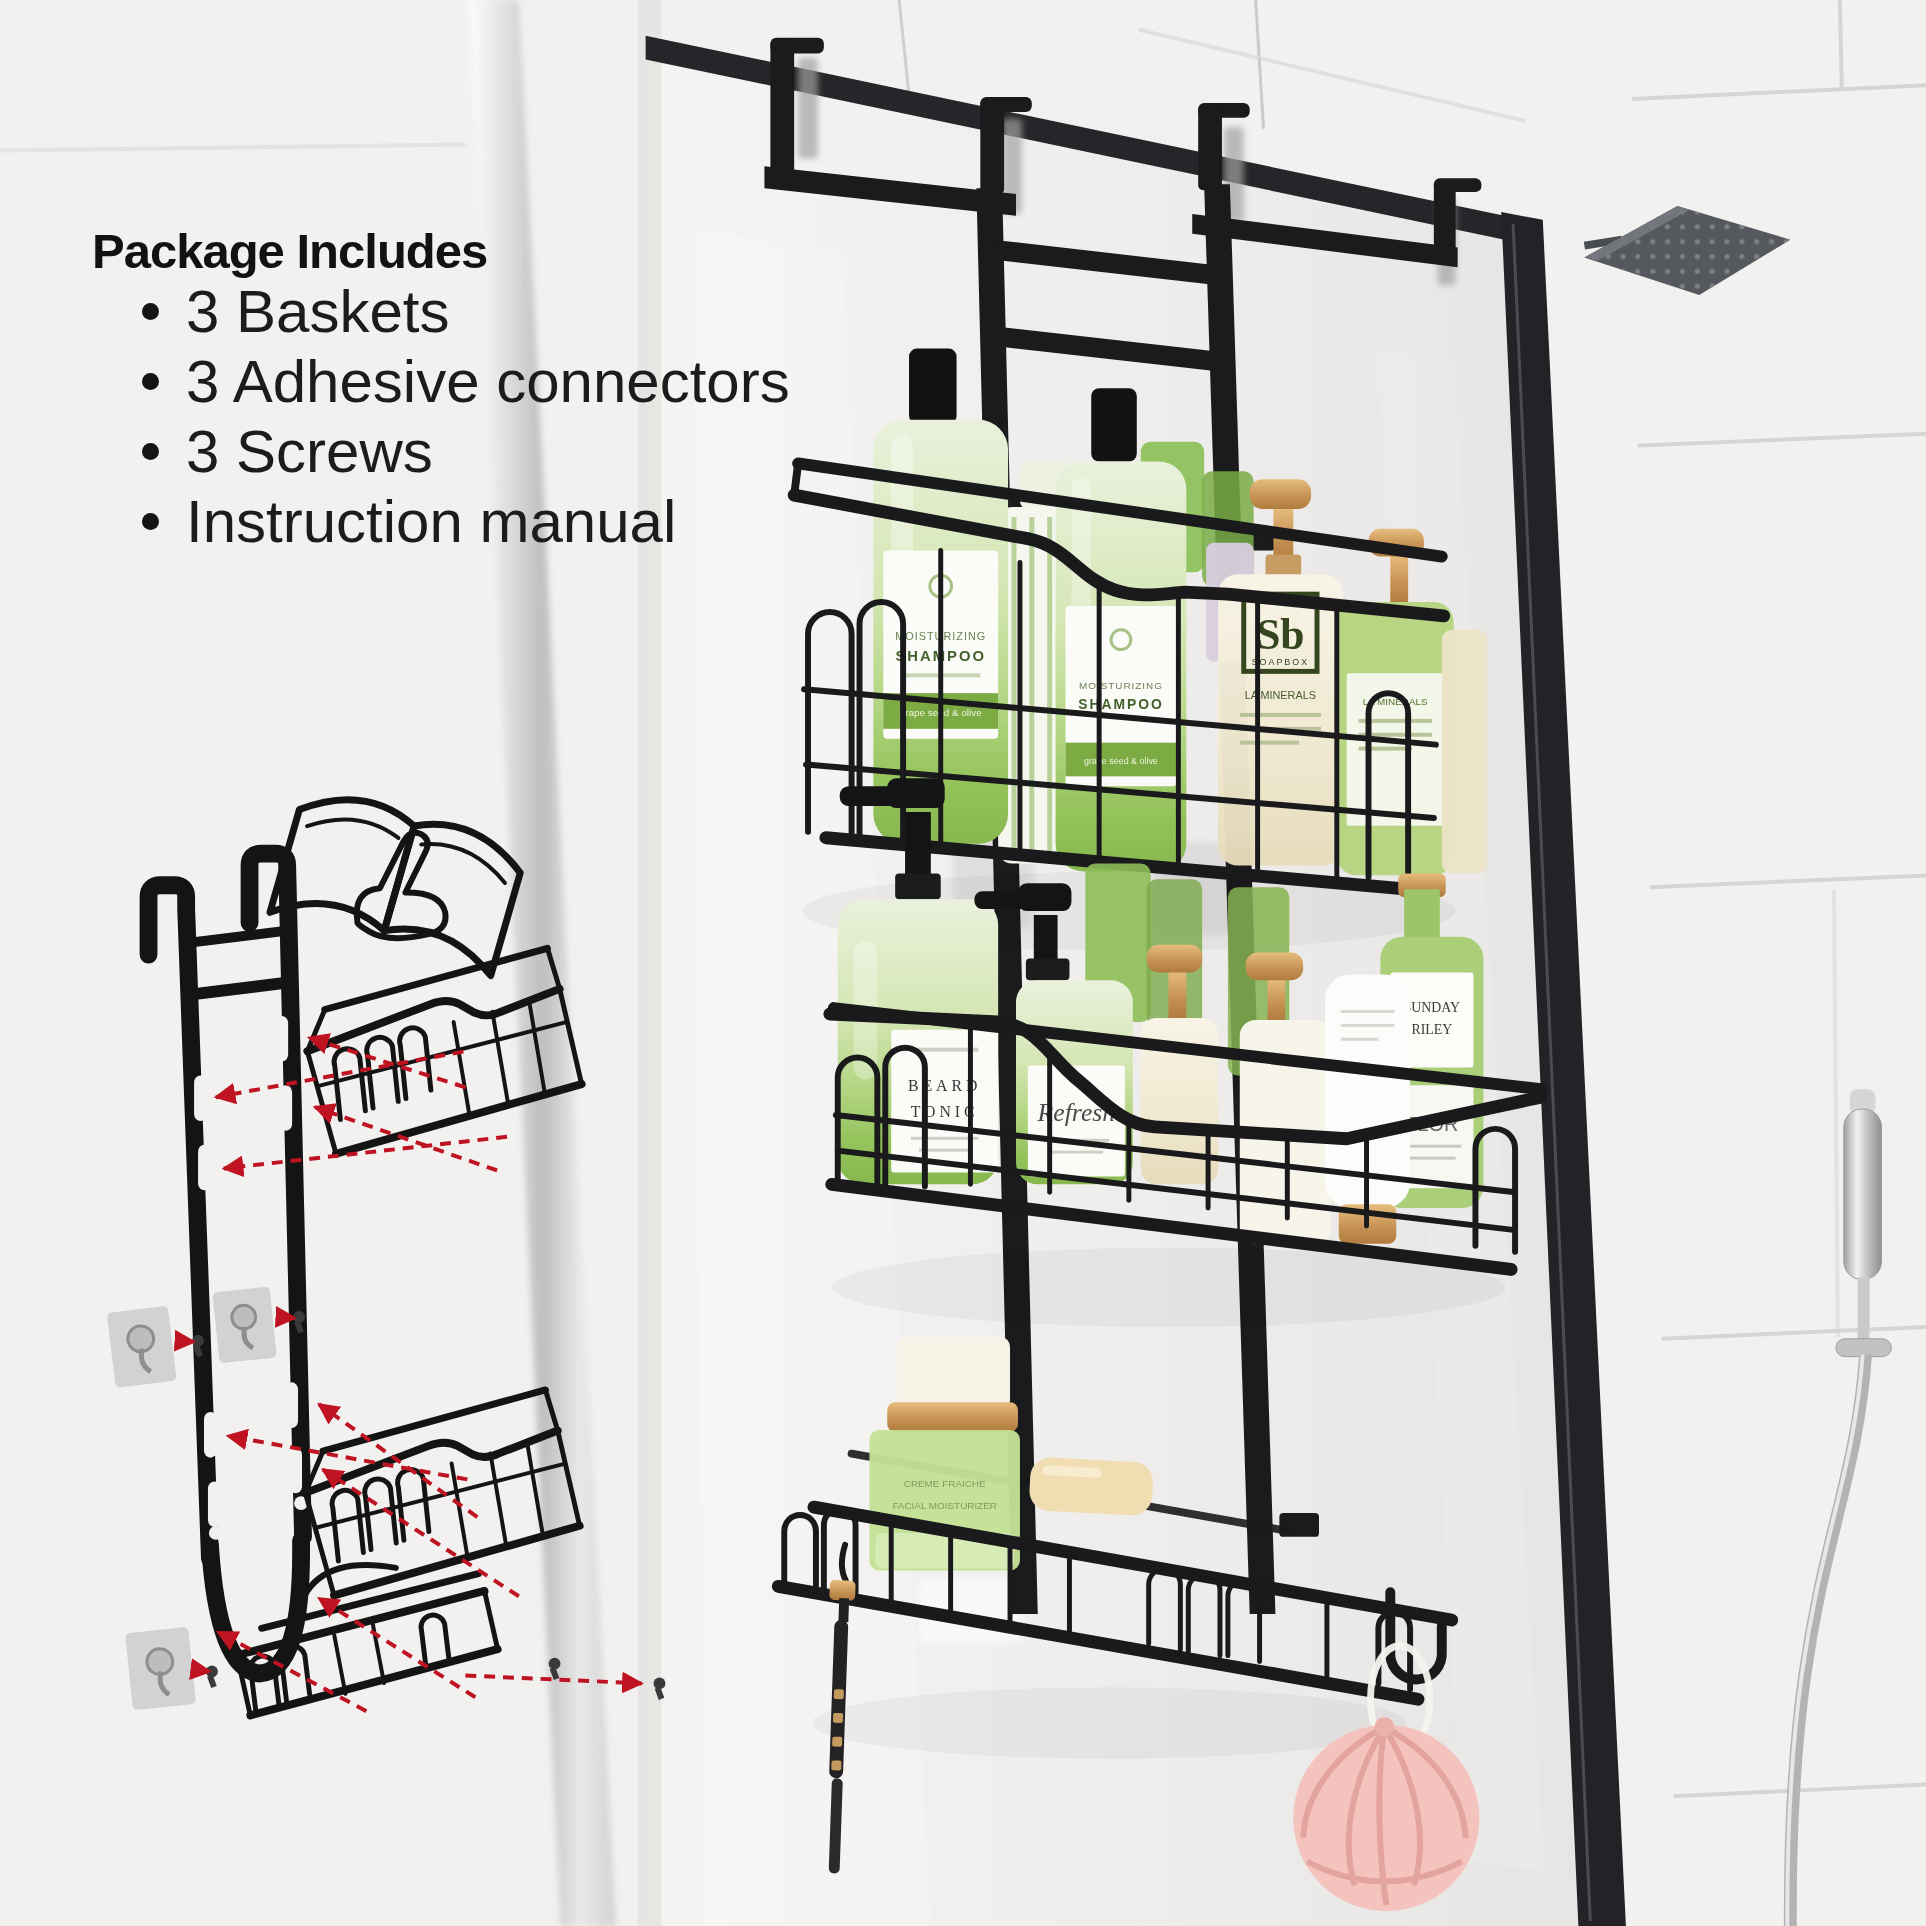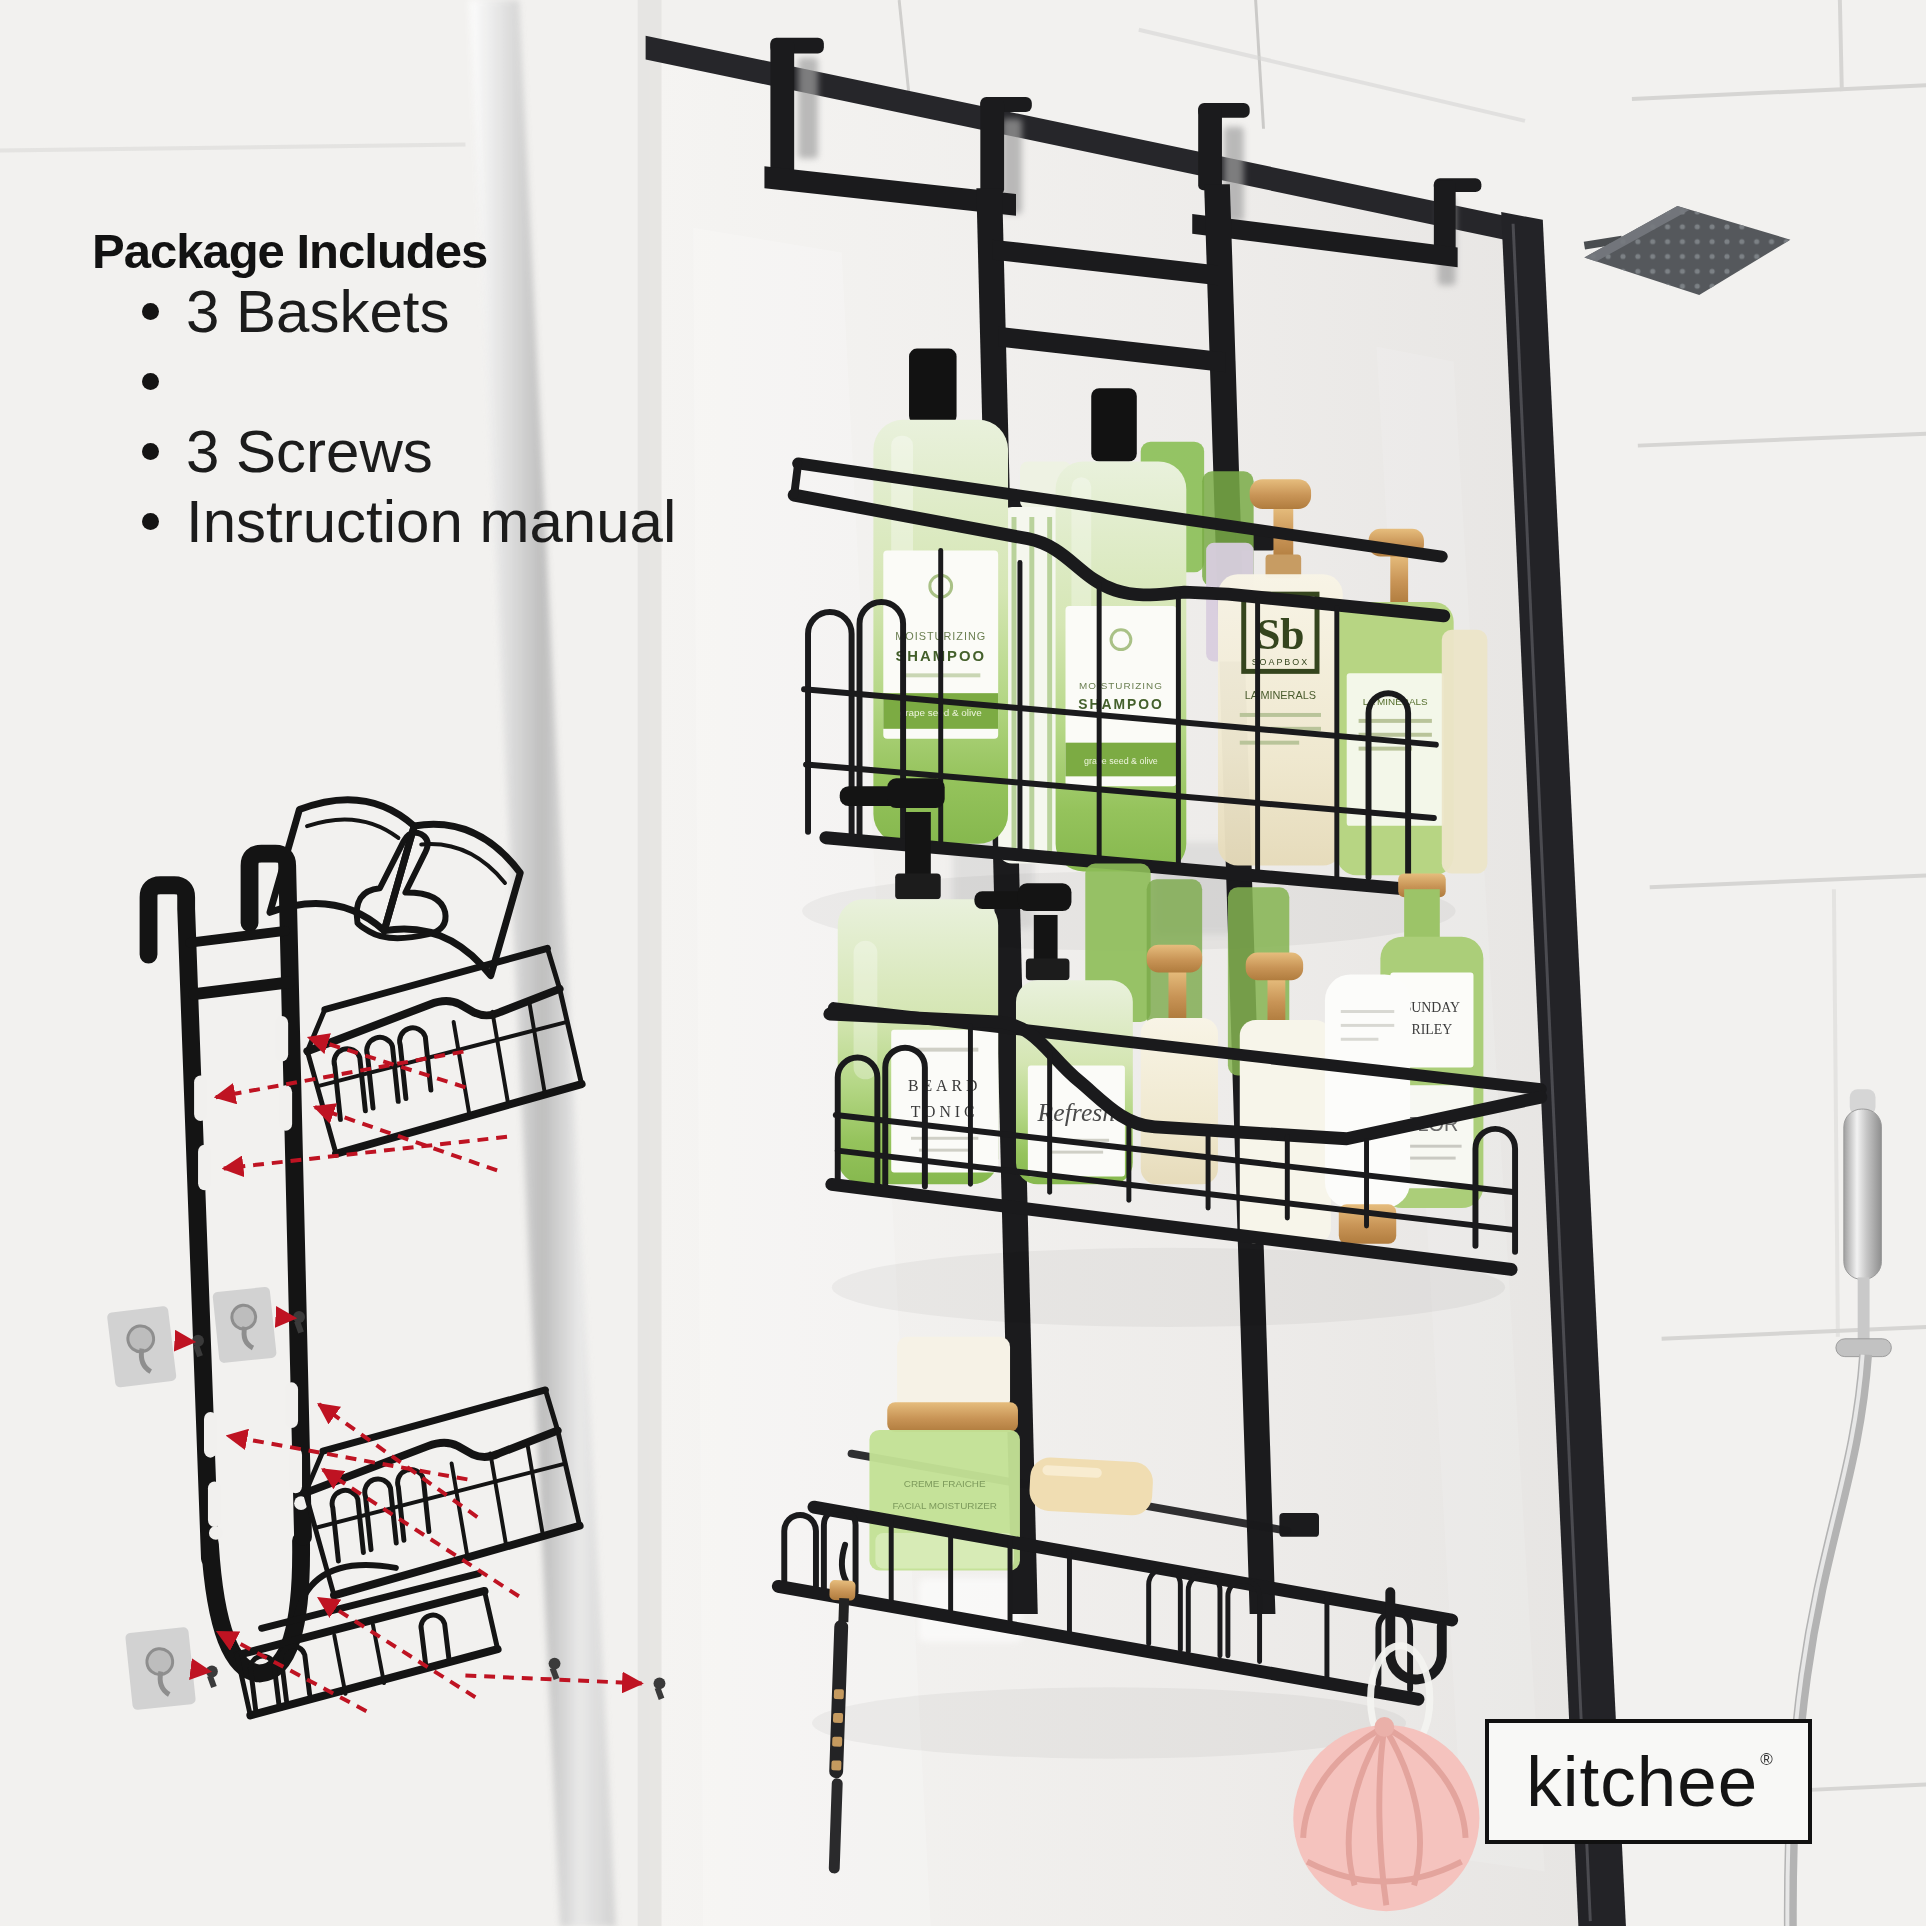--- a/index.html
+++ b/index.html
@@ -508,24 +508,20 @@
       <path class="arrow" marker-end="url(#ah)" d="M280,1330 L298,1331"></path>
       <path class="arrow" marker-end="url(#ah)" d="M196,1686 L212,1688"></path>
     </g>
   </g>
 </svg>
 
 <h1 class="headline">Package Includes</h1>
 
 <ul class="pkg-list">
   <li><span class="dot"></span><span>3 Baskets</span></li>
-  <li><span class="dot"></span></li>
+  <li><span class="dot"></span><span>3 Adhesive connectors</span></li>
   <li><span class="dot"></span><span>3 Screws</span></li>
   <li><span class="dot"></span><span>Instruction manual</span></li>
 </ul>
 
-<div class="logo-box">
-  <span class="word">kitchee</span>
-      <sup>®</sup>
+
 </div>
 
-</div>
-
 
 </body></html>

